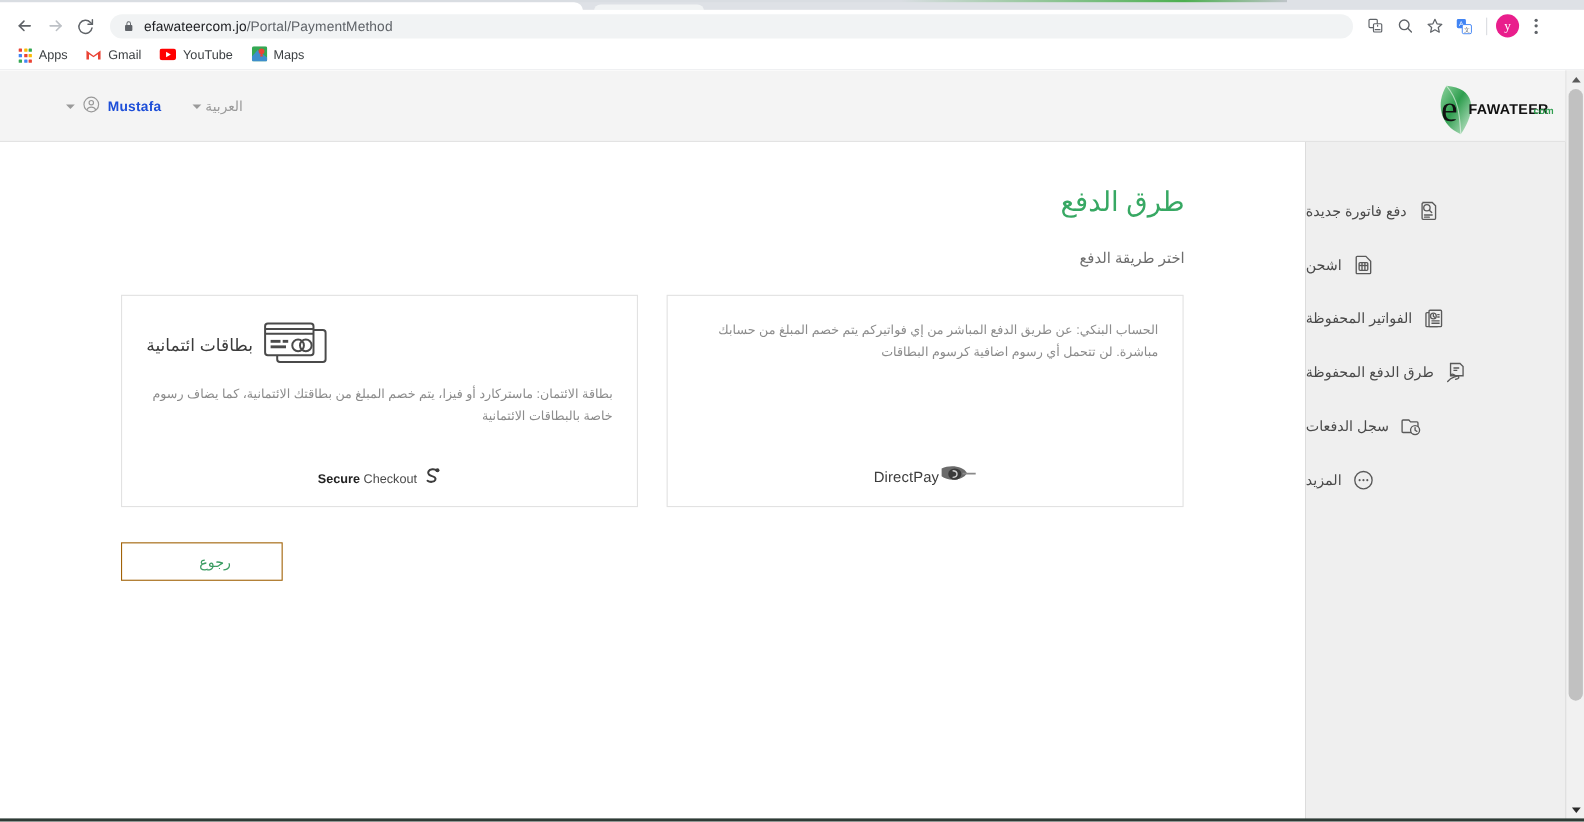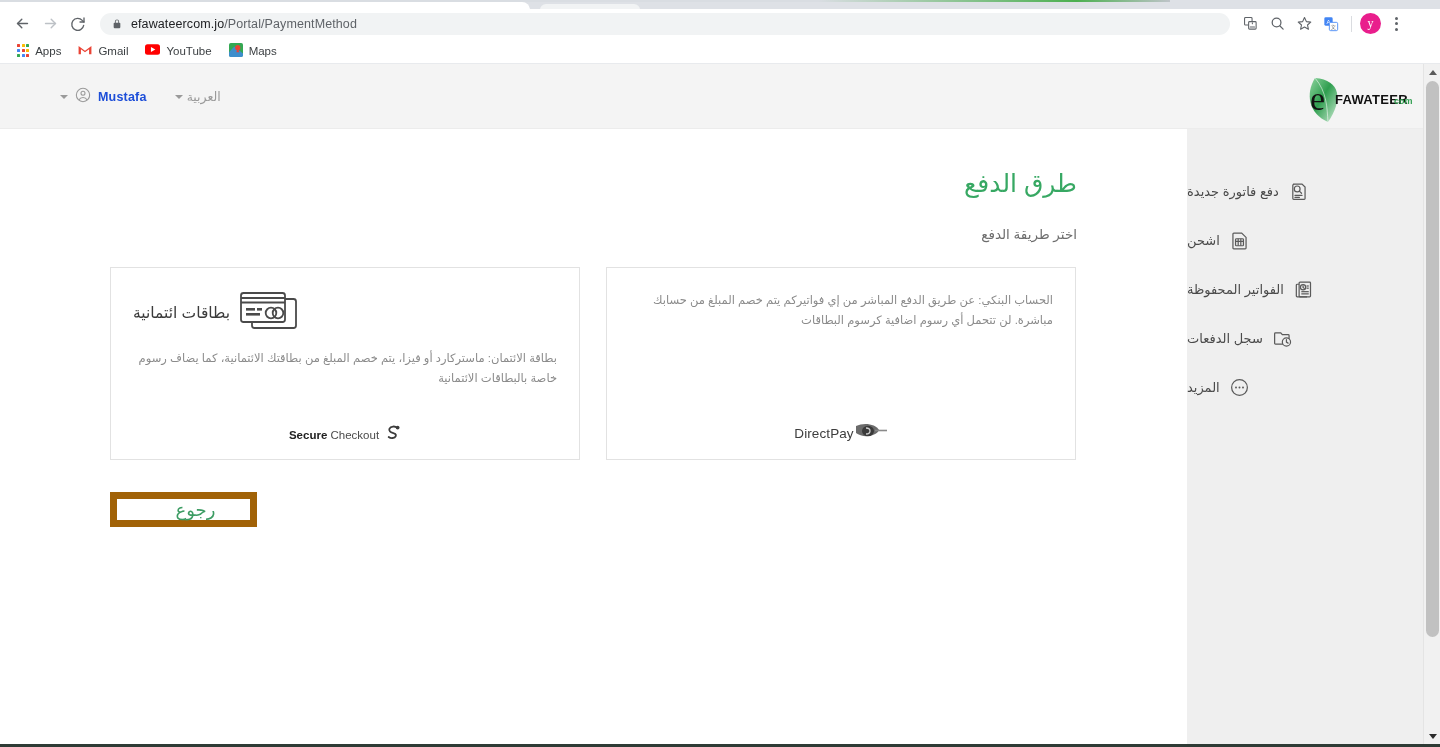--- a/index.html
+++ b/index.html
@@ -207,23 +207,23 @@
   .logo-secure { display:flex; align-items:center; gap:7px; }
   .logo-secure .txt { font-size:11.5px; color:#222; }
   .logo-secure .txt b { font-weight:700; }
   .logo-secure .txt span { color:#4b4b4b; }
   .logo-direct { display:flex; align-items:center; gap:0; }
   .logo-direct .txt { font-size:13.5px; color:#3d3d3d; letter-spacing:.1px; }
 
   .back-btn {
     margin-top: 32px;
     width: 147px; height: 35px;
-    border: 7px solid #a16207;
+    border: 1px solid #a16207;
     background:#fff;
-    color:#3c9c63; font-size:18px;
+    color:#3c9c63; font-size:13px;
     display:flex; align-items:center; justify-content:center;
     cursor:pointer;
     margin-right: auto; margin-left: 0; padding-left: 24px;
   }
   .back-row { display:flex; justify-content:flex-start; }
 
   
   .vscroll {
     position:absolute; right:0; top:64px;
     width:17px; height:681px;
@@ -515,20 +515,31 @@
                   <path d="M11.5 7.8v1.9l1.3 1" stroke-linecap="round"></path>
                 <line x1="15.5" y1="8" x2="18" y2="8"></line>
                   <line x1="15.5" y1="10.5" x2="18" y2="10.5"></line>
                 <line x1="9.5" y1="14.5" x2="18" y2="14.5"></line>
                   <line x1="9.5" y1="17" x2="18" y2="17"></line>
               </svg>
             </span>
             <span class="s-lbl">الفواتير المحفوظة</span>
           </div>
 
+          <div class="side-item">
+            <span class="s-ico">
+              <svg width="21" height="21" viewBox="0 0 24 24" fill="none" stroke="currentColor" stroke-width="1.4">
+                <path d="M6.5 2.8h9.8l3.2 3.2v9.5H6.5z"></path>
+                <path d="M9.5 7.5h6M9.5 10h4"></path>
+                <path d="M3.5 21.5c1.8-2.2 4-3.8 6.5-4.6l3.2-1.1c.8-.3 1.6.1 1.8.9.2.8-.2 1.5-1 1.8l-2.3.8" stroke-linecap="round"></path>
+                <path d="M12.5 15.8 9.2 14c-.8-.4-1.7-.1-2 .7" stroke-linecap="round"></path>
+              </svg>
+            </span>
+            <span class="s-lbl">طرق الدفع المحفوظة</span>
+          </div>
 
           <div class="side-item">
             <span class="s-ico">
               <svg width="21" height="21" viewBox="0 0 24 24" fill="none" stroke="currentColor" stroke-width="1.4">
                 <path d="M4 5.5h6l1.8 2h6.7a1 1 0 0 1 1 1v9a1 1 0 0 1-1 1H4a1 1 0 0 1-1-1v-11a1 1 0 0 1 1-1z"></path>
                 <circle cx="16.5" cy="16" r="4.7" fill="#efefef"></circle>
                 <path d="M16.5 13.4v2.7l1.9 1.2" stroke-linecap="round"></path>
               </svg>
             </span>
             <span class="s-lbl">سجل الدفعات</span>

